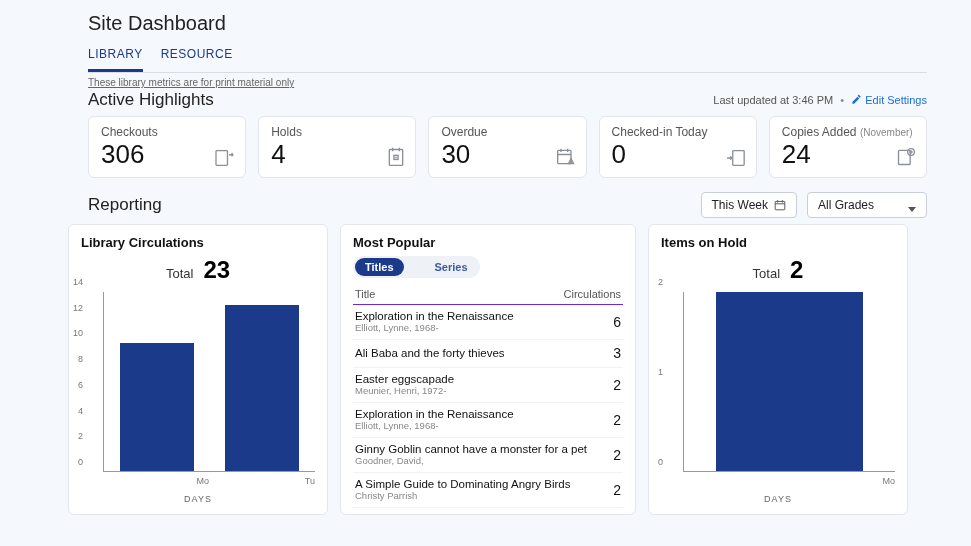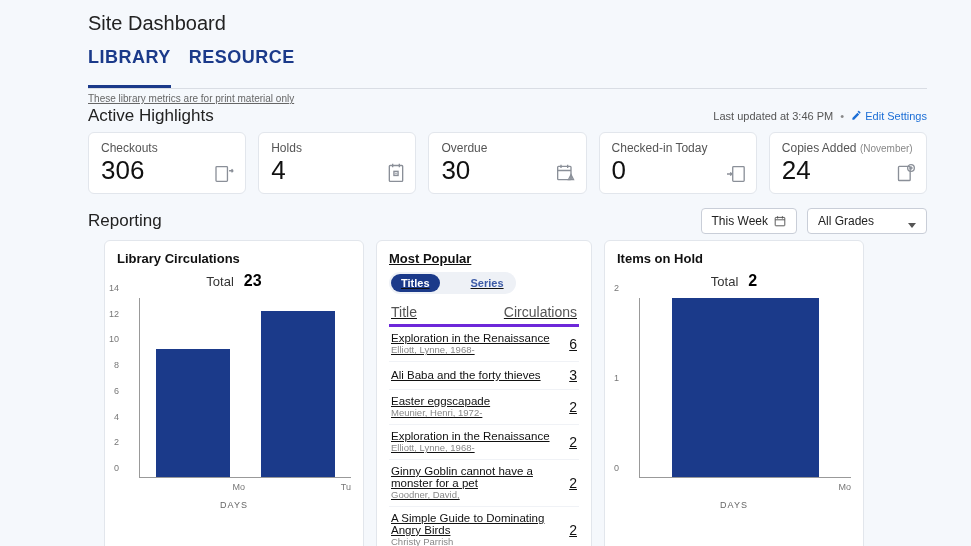--- a/index.html
+++ b/index.html
@@ -7,21 +7,21 @@
     font-family: "Segoe UI", Arial, sans-serif;
     background: #f5f8fc;
     color: #111;
     width: 971px;
     height: 546px;
     overflow: hidden;
     padding: 10px 44px 0 44px;
   }
   .page-title { font-size: 20px; font-weight: 500; color: #222; margin: 2px 0 8px 44px; }
   .tabs { display: flex; gap: 18px; border-bottom: 1px solid #d9dde4; margin: 0 0 4px 44px; }
-  .tab { font-size: 18px; font-weight: 700; letter-spacing: .5px; padding: 4px 0 17px; color: #1b3a8a; cursor: pointer; }
+  .tab { font-size: 12px; font-weight: 400; letter-spacing: .5px; padding: 4px 0 8px; color: #1b3a8a; cursor: pointer; }
   .tab.active { color: #1b3a8a; border-bottom: 3px solid #1b3a8a; }
   .subnote { font-size: 10px; color: #666; margin: 4px 0 2px 44px; text-decoration: underline; }
   .row2 { display: flex; align-items: center; justify-content: space-between; margin: 0 0 6px 44px; }
   .section-title { font-size: 17px; font-weight: 500; color: #222; }
   .updated { font-size: 11px; color: #555; }
   .updated .dot { color: #888; padding: 0 4px; }
   .edit { color: #1b6ed6; text-decoration: none; cursor: pointer; }
   .pencil { display: inline-block; width: 11px; height: 11px; vertical-align: -1px; }
   .cards { display: flex; gap: 12px; margin: 0 0 14px 44px; }
   .card {
@@ -35,41 +35,41 @@
   .card-icon { position: absolute; right: 10px; bottom: 10px; color: #8a8f98; }
   .reporting-row { display: flex; align-items: center; justify-content: space-between; margin: 0 0 6px 44px; }
   .controls { display: flex; gap: 10px; }
   .btn, .select {
     background: #fff; border: 1px solid #c9ced8; border-radius: 4px;
     font-size: 12px; padding: 5px 10px; display: flex; align-items: center; gap: 6px;
     cursor: pointer; color: #222;
   }
   .select { min-width: 120px; justify-content: space-between; align-items: flex-end; }
   .caret { width: 0; height: 0; border-left: 4px solid transparent; border-right: 4px solid transparent; border-top: 5px solid #555; }
-  .panels { display: flex; gap: 12px; margin-left: 60px; }
+  .panels { display: flex; gap: 12px; margin-left: 24px; }
   .panel { background: #fff; border: 1px solid #e2e6ec; border-radius: 6px; padding: 10px 12px 6px; }
   .panel h3 { font-size: 13px; font-weight: 700; color: #111; margin-bottom: 6px; }
   .p-chart { width: 260px; }
-  .p-list { width: 216px; text-decoration: underline; }
+  .p-list { width: 296px; }
   .pill-row { display: flex; gap: 21px; margin-bottom: 6px; background: #eef1f6; border-radius: 14px; padding: 2px; width: fit-content; }
   .pill { font-size: 11px; padding: 3px 10px; border-radius: 12px; cursor: pointer; color: #3c5aa6; font-weight:600;}
   .pill.active { background: #1b3a8a; color: #fff; }
   .total-line { text-align: center; font-size: 13px; color: #333; margin: 4px 0 8px; }
-  .total-line .num { font-size: 16px; font-weight: 700; color: #000; margin-left: 10px; }
+  .total-line .num { font-size: 24px; font-weight: 700; color: #000; margin-left: 10px; }
   .chart-area { position: relative; height: 200px; padding-left: 22px; }
   .yaxis { position: absolute; left: 0; top: 0; bottom: 20px; width: 20px; }
   .ytick { position: absolute; right: 18px; font-size: 9px; color: #777; transform: translateY(-50%); }
   .plot { position: absolute; left: 22px; right: 0; top: 0; bottom: 20px; border-left: 1px solid #999; border-bottom: 1px solid #999; }
   .bars { position: absolute; inset: 0; display: flex; align-items: flex-end; }
   .barcol { flex: 1; display: flex; justify-content: center; align-items: flex-end; height: 100%; }
   .bar { width: 70%; background: #1b3a8a; }
   .xlabels { position: absolute; left: 22px; right: 0; bottom: 6px; display: flex; }
   .xlabels span { flex: 1; text-align: right; font-size: 9px; color: #777; }
   .axis-title { text-align: center; font-size: 9px; color: #666; letter-spacing: 1px; margin-top: 2px; }
-  .tbl-head { display: flex; justify-content: space-between; font-size: 14px; color: #555; border-bottom: 3px solid #6d28d9; padding: 4px 2px; align-items: center; }
+  .tbl-head { display: flex; justify-content: space-between; font-size: 11px; color: #555; border-bottom: 1px solid #6d28d9; padding: 4px 2px; align-items: center; }
   .tbl-body { max-height: 230px; overflow-y: auto; scrollbar-width: thin; }
   .trow { display: flex; justify-content: space-between; align-items: center; padding: 5px 2px 6px; border-bottom: 1px solid #f0f2f6; gap: 8px; }
   .ttitle { font-size: 11.5px; color: #111; }
   .tauth { font-size: 9.5px; color: #888; }
   .tcount { font-size: 14px; color: #111; min-width: 14px; text-align: right; }
   svg { display: block; }
 </style>
 </head>
 <body>
 

